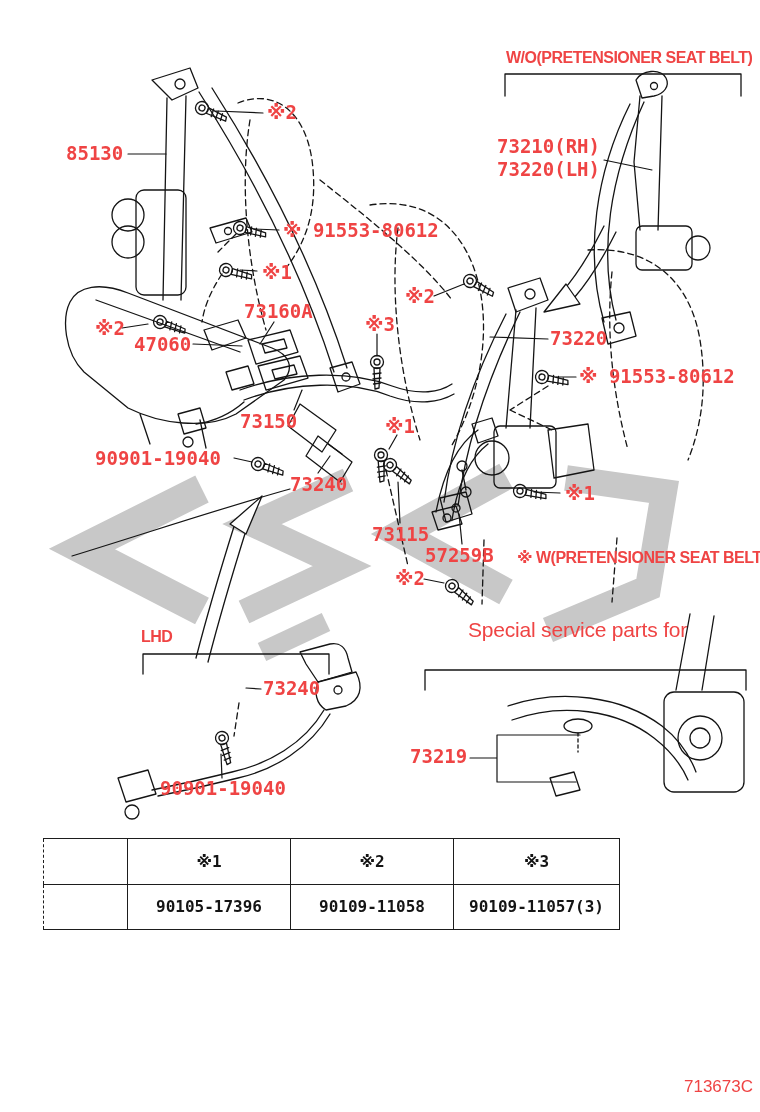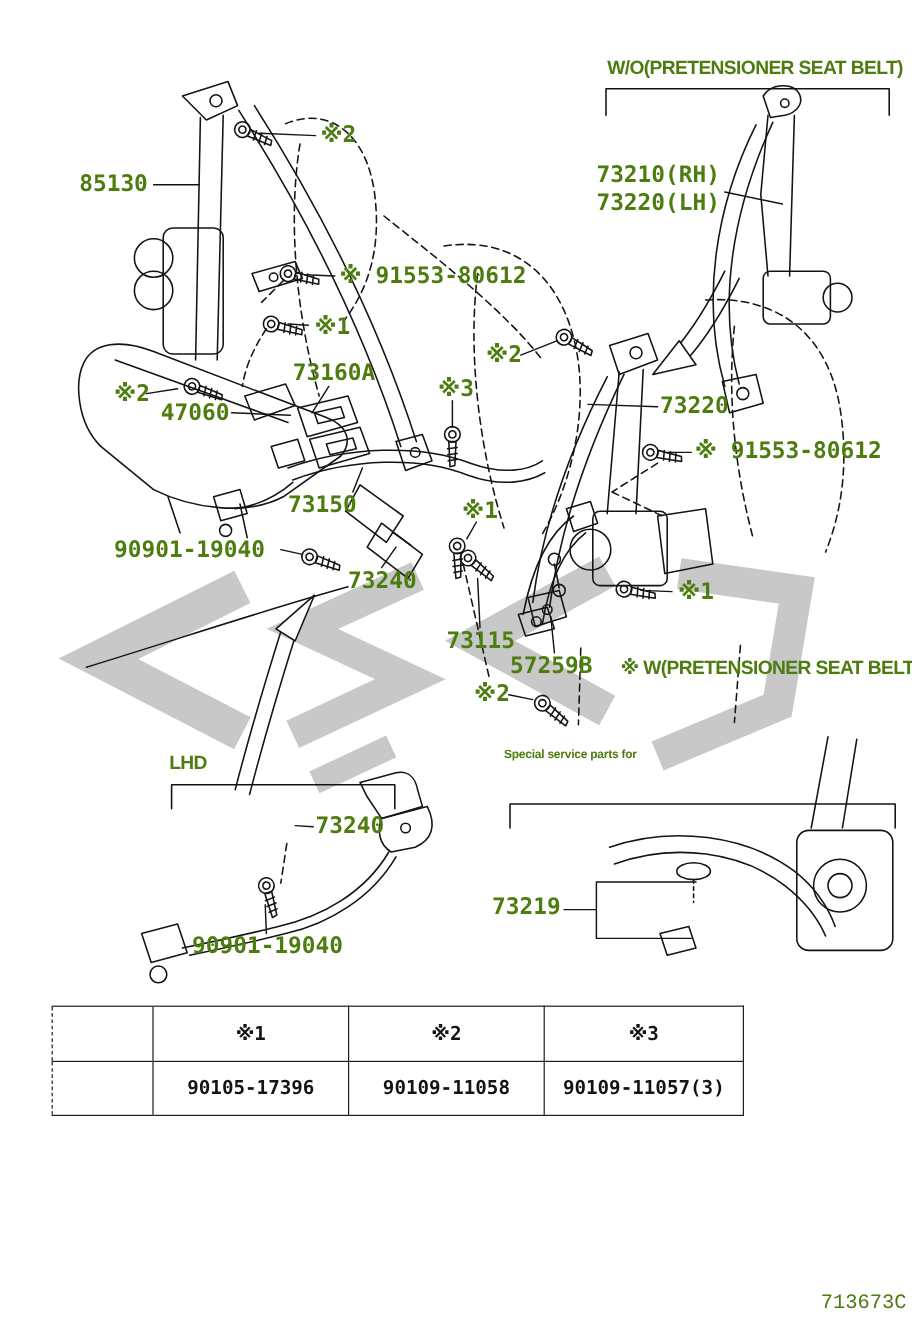--- a/index.html
+++ b/index.html
@@ -1,27 +1,27 @@
 <!DOCTYPE html>
 <html><head>
 <meta charset="utf-8">
 <style>
   * { margin:0; padding:0; box-sizing:border-box; }
   html,body { width:760px; height:1112px; }
   body { position:relative; background:#ffffff; overflow:hidden;
          font-family:"DejaVu Sans Mono","DejaVu Sans",monospace; color:#141414; }
   #art { position:absolute; left:0; top:0; z-index:1; }
-  .co { position:absolute; white-space:nowrap; z-index:3; color:#4d7c0f; }
+  .co { position:absolute; white-space:nowrap; z-index:3; color:#ef4444; }
   .pn { font-family:"DejaVu Sans Mono","DejaVu Sans",monospace; font-weight:bold;
         font-size:19px; line-height:1; letter-spacing:0; }
   .cond { font-family:"Liberation Sans","DejaVu Sans",sans-serif; font-weight:bold;
           font-size:16px; line-height:1; letter-spacing:-0.5px; }
-  .note { font-family:"Liberation Sans","DejaVu Sans",sans-serif; font-weight:bold;
-          font-size:10px; line-height:20px; letter-spacing:-0.2px; }
-  .code { font-family:Liberation Mono, monospace; font-size:17px; }
+  .note { font-family:"Liberation Sans","DejaVu Sans",sans-serif; font-weight:normal;
+          font-size:21px; line-height:20px; letter-spacing:-0.2px;margin-left:48px; }
+  .code { font-family:Liberation Sans, sans-serif; font-size:17px; }
   table.ptable { position:absolute; left:43px; top:838px; width:576px; height:92px;
         z-index:3; border-collapse:collapse; table-layout:fixed; text-align:center;
         font-family:"DejaVu Sans Mono","DejaVu Sans",monospace; font-weight:bold; font-size:16px; }
   table.ptable td { border:1.6px solid #1d1d1d; vertical-align:middle; padding:0; }
   table.ptable td.rowlabel { border-left-style:dashed; border-right-style:dashed; font-size:15px; }
 </style>
 </head>
 <body>
 
 <svg id="art" width="760" height="1112" viewBox="0 0 760 1112" fill="none" stroke="#141414" stroke-width="1.3" stroke-linecap="round" stroke-linejoin="round">

